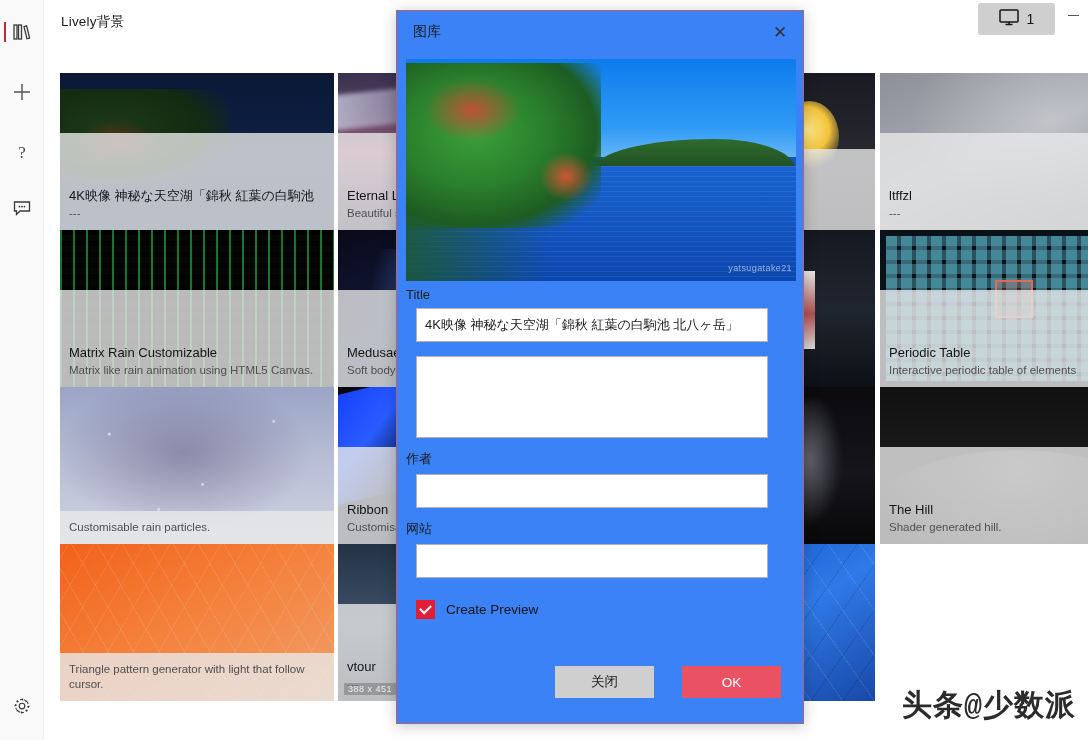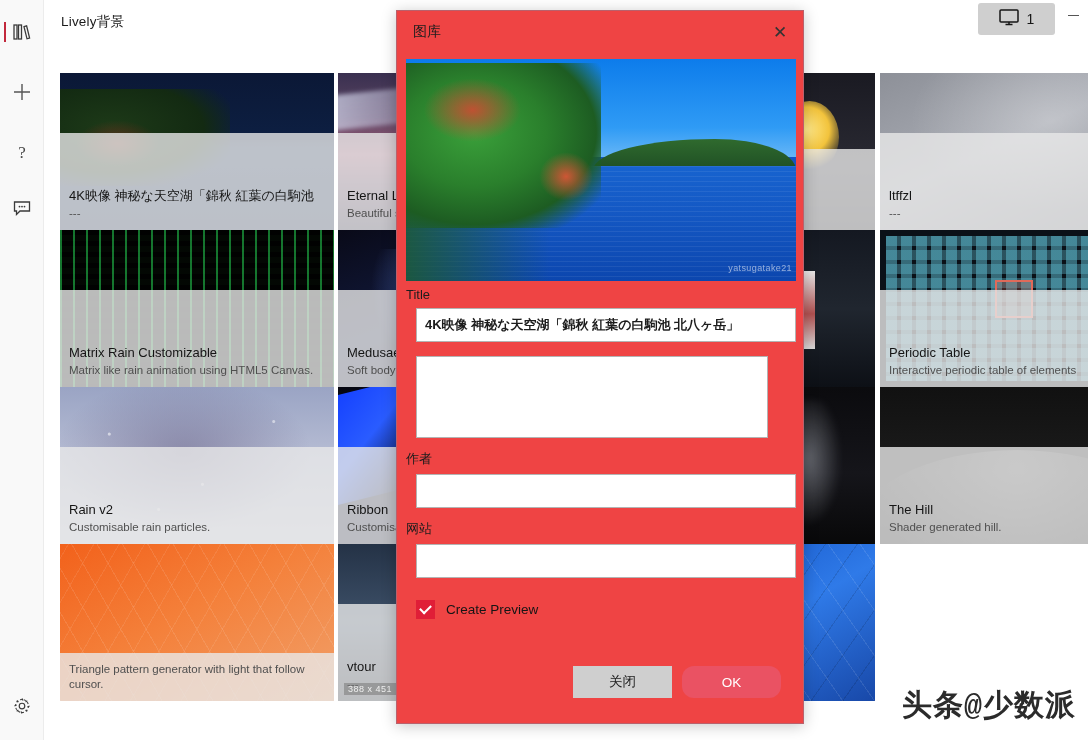--- a/index.html
+++ b/index.html
@@ -198,21 +198,21 @@
   .watermark-ghost {
     position: absolute; right: 14px; bottom: 26px;
     font-size: 34px; font-weight: bold; color: rgba(255,255,255,0.55);
     letter-spacing: 2px; z-index: 3; white-space: nowrap;
     font-family: "DejaVu Sans", "Liberation Sans", sans-serif;
   }
 
   
   .dialog {
     position: absolute; left: 396px; top: 10px; width: 408px; height: 714px;
-    background: #ef4444; border: 1px solid #b9616c; z-index: 10;
+    background: #3b82f6; border: 1px solid #b9616c; z-index: 10;
     box-shadow: 0 2px 14px rgba(0,0,0,.22);
   }
   .dlg-head {
     position: relative; height: 40px; border-bottom: 0;
   }
   .dlg-title {
     position: absolute; left: 16px; top: 21px; transform: translateY(-50%);
     font-size: 14px; color: #1d1d1d;
   }
   .dlg-close {
@@ -263,25 +263,24 @@
     position:absolute; right: 4px; bottom: 8px; font-size: 9px;
     color: rgba(255,255,255,.55); letter-spacing: .4px;
   }
 
   .dlg-body { position: absolute; left: 0; top: 276px; width: 408px; }
   .field-label {
     font-size: 13px; color: #1d1d1d; margin: 0 0 6px 9px; display:block;
   }
   .field-label.cn { font-size: 13px; }
   .txt-input {
-    display:block; width: 380px; height: 30px; margin-left: 19px;
+    display:block; width: 352px; height: 30px; margin-left: 19px;
     border: 1px solid #b3b3b3; background: #fff;
     font-size: 13px; color: #1c1c1c; padding: 16px 8px;
     font-family: "Liberation Sans", "DejaVu Sans", sans-serif;
-    font-weight: bold;
   }
   .txt-area {
     display:block; width: 352px; height: 82px; margin-left: 19px;
     border: 1px solid #b3b3b3; background: #fff; resize: none;
     font-size: 13px; color: #1c1c1c; padding: 6px 8px;
     font-family: "Liberation Sans", "DejaVu Sans", sans-serif;
   }
   .gap-a { height: 14px; }
   .gap-b { height: 12px; }
 
@@ -292,29 +291,29 @@
   }
   .chk-box.on { background: #e01e37; border-color: #e01e37; }
   .chk-box.on::after {
     content:""; width: 9px; height: 5px; border-left: 2px solid #fff;
     border-bottom: 2px solid #fff; transform: rotate(-45deg) translate(1px,-1px);
   }
   .chk-label { font-size: 13.5px; color: #151515; margin-left: 11px; }
 
   .btn-row {
     position: absolute; right: 22px; top: 655px;
-    display:flex; gap: 10px; align-items:center;
+    display:flex; gap: 28px; align-items:center;
   }
   .btn {
     width: 99px; height: 32px; border: none; cursor: default;
     font-size: 13.5px; display:flex; align-items:center; justify-content:center;
     font-family: "Liberation Sans", "DejaVu Sans", sans-serif;
   }
   .btn-close { background: #cfcfcf; color: #1c1c1c; }
-  .btn-ok { background: #ea5263; color: #ffffff; border-radius: 12px; }
+  .btn-ok { background: #ea5263; color: #ffffff; }
 </style>
 </head>
 <body>
 
 <div id="root">
 
   <div class="sidebar">
     <div class="nav-item active" id="nav-library">
       <span>
         <svg width="20" height="18" viewBox="0 0 20 18">
@@ -429,21 +428,20 @@
       <div class="thumb art-periodic"></div>
       <div class="meta">
         <div class="t-title">Periodic Table</div>
         <div class="t-desc">Interactive periodic table of elements</div>
       </div>
     </div>
 
     <div class="tile" style="left:16px;  top:341px; width:274px; height:157px;">
       <div class="thumb art-rain"></div>
       <div class="meta">
-        <div class="t-title">Rain v2</div>
         <div class="t-desc">Customisable rain particles.</div>
       </div>
     </div>
     <div class="tile" style="left:294px; top:341px; width:170px; height:157px;">
       <div class="thumb art-ribbon"></div>
       <div class="meta">
         <div class="t-title">Ribbon</div>
         <div class="t-desc">Customisa</div>
       </div>
     </div>

